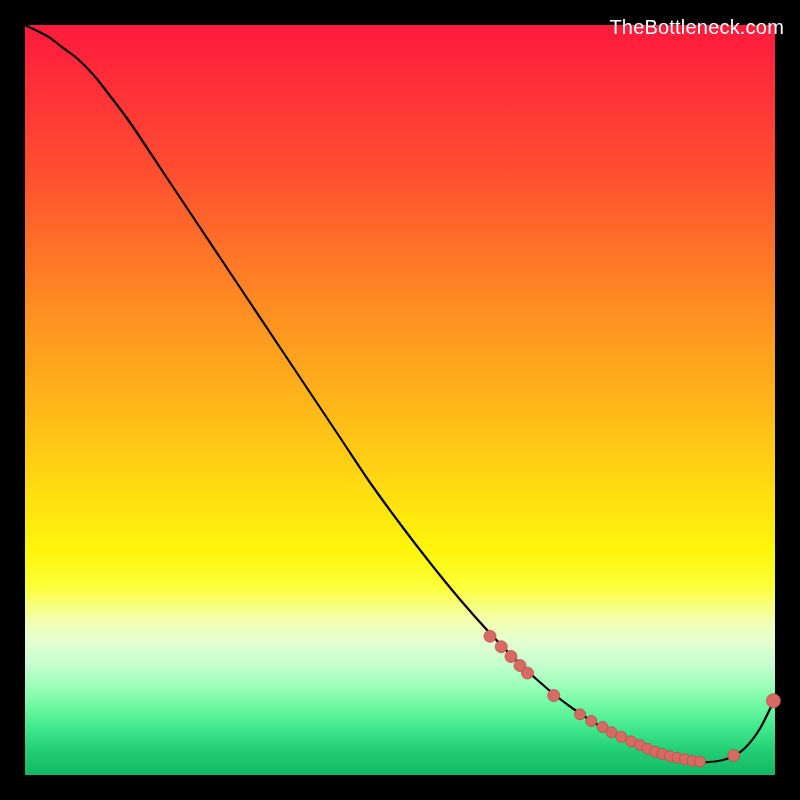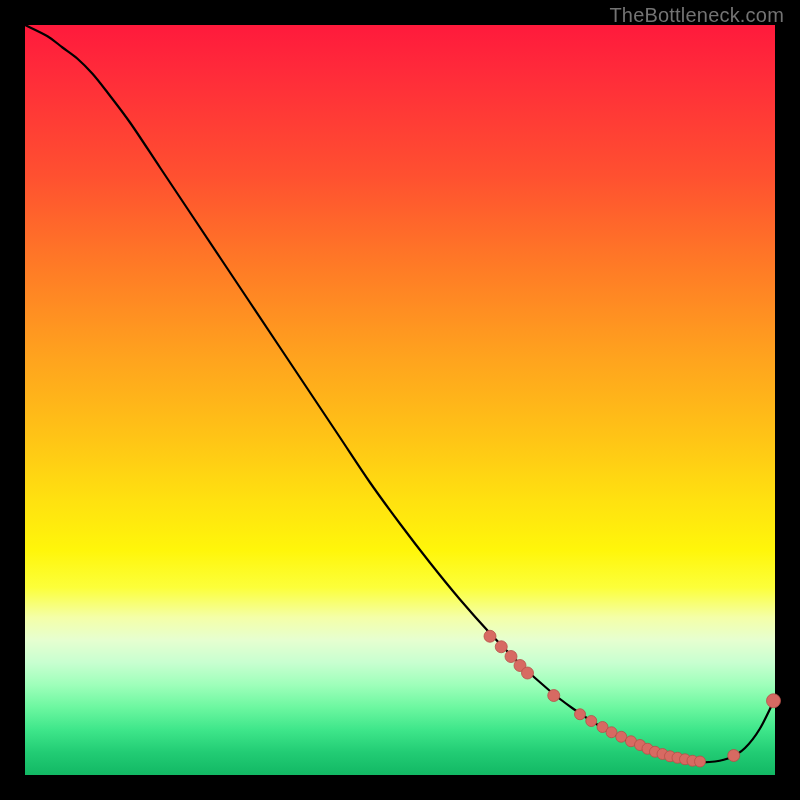--- a/index.html
+++ b/index.html
@@ -49,25 +49,25 @@
     stroke-linecap: round;
     stroke-linejoin: round;
   }
   .pt {
     fill: #d76a62;
     stroke: #b84e47;
     stroke-width: 0.8;
   }
   .attribution {
     position: absolute;
-    top: 4px;
+    top: 16px;
     right: 16px;
     font-family: Arial, Helvetica, sans-serif;
     font-size: 20px;
-    color: #737373;
+    color: #ffffff;
     letter-spacing: 0.2px;
     user-select: none;
   }
 </style>
 </head>
 <body>
 
 <div class="wrap">
   <div class="plot">
     <svg class="svg-layer" viewBox="0 0 750 750">

